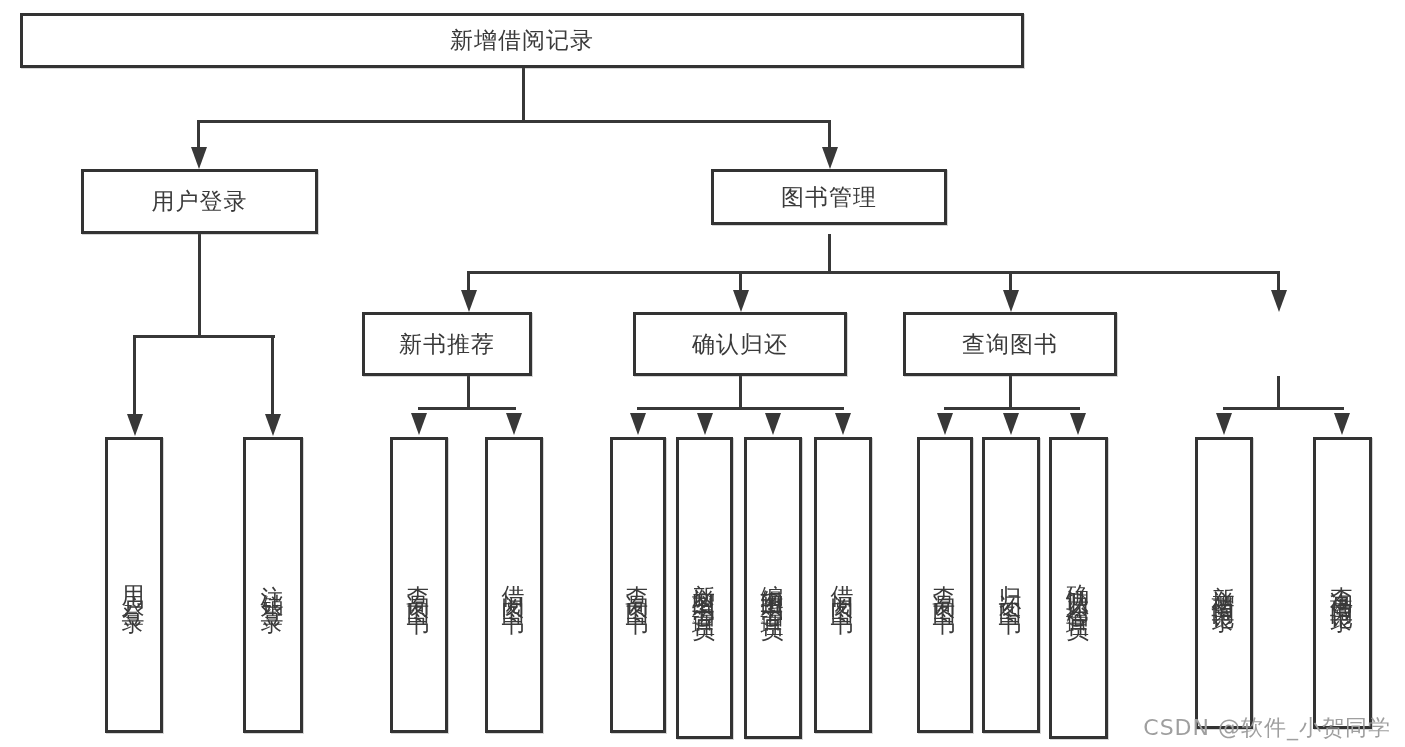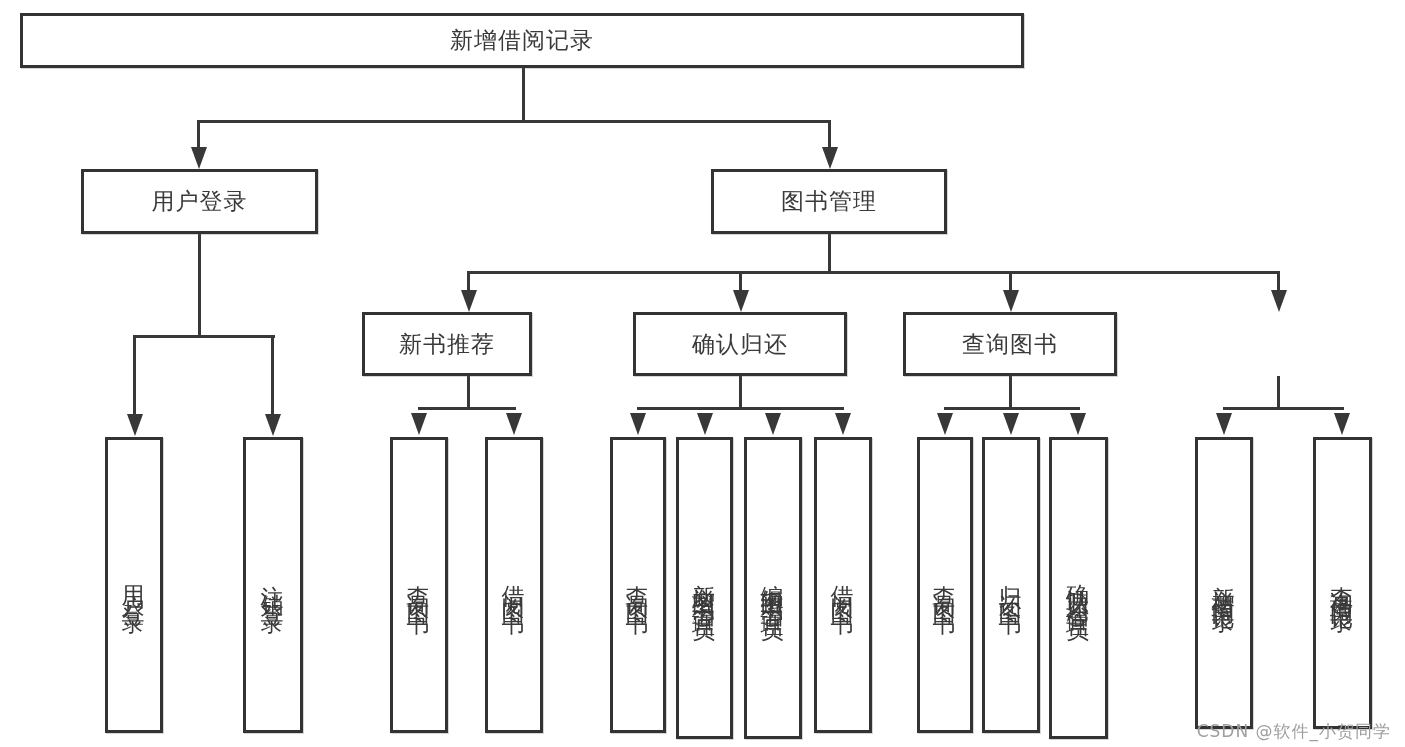--- a/index.html
+++ b/index.html
@@ -42,21 +42,21 @@
     position: absolute;
     width: 0; height: 0;
     border-left: 8px solid transparent;
     border-right: 8px solid transparent;
     border-top: 22px solid #383838;
   }
   .watermark {
     position: absolute;
     right: 14px;
     bottom: 4px;
-    font-size: 17px;
+    font-size: 22px;
     color: #9f9f9f;
     letter-spacing: 1px;
     white-space: nowrap;
   }
 </style>
 </head>
 <body>
 
 <div class="canvas">
 
@@ -109,21 +109,21 @@
   <div class="arrow" style="left:1334px; top:413px;"></div>
 
   <div class="node node-h" style="left:20px; top:13px; width:1004px; height:55px;">
     <span>新增借阅记录</span>
   </div>
 
   <div class="node node-h" style="left:81px; top:169px; width:237px; height:65px;">
     <span>用户登录</span>
   </div>
 
-  <div class="node node-h" style="left:711px; top:169px; width:236px; height:65px;">
+  <div class="node node-h" style="left:711px; top:169px; width:236px; height:56px;">
     <span>图书管理</span>
   </div>
 
   <div class="node node-h" style="left:362px; top:312px; width:170px; height:64px;">
     <span>新书推荐</span>
   </div>
 
   <div class="node node-h" style="left:633px; top:312px; width:214px; height:64px;">
     <span>确认归还</span>
   </div>

